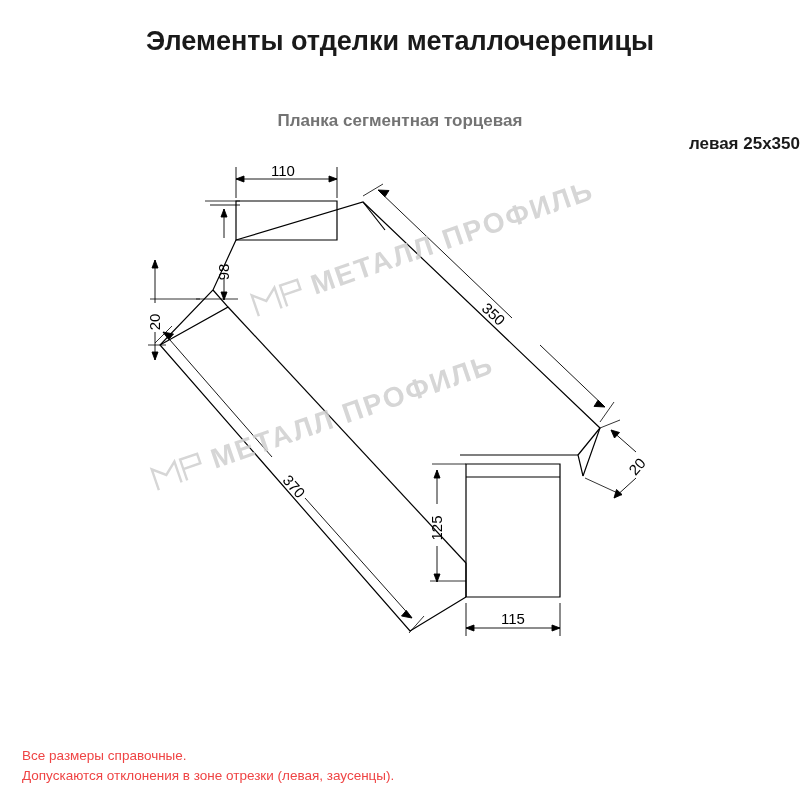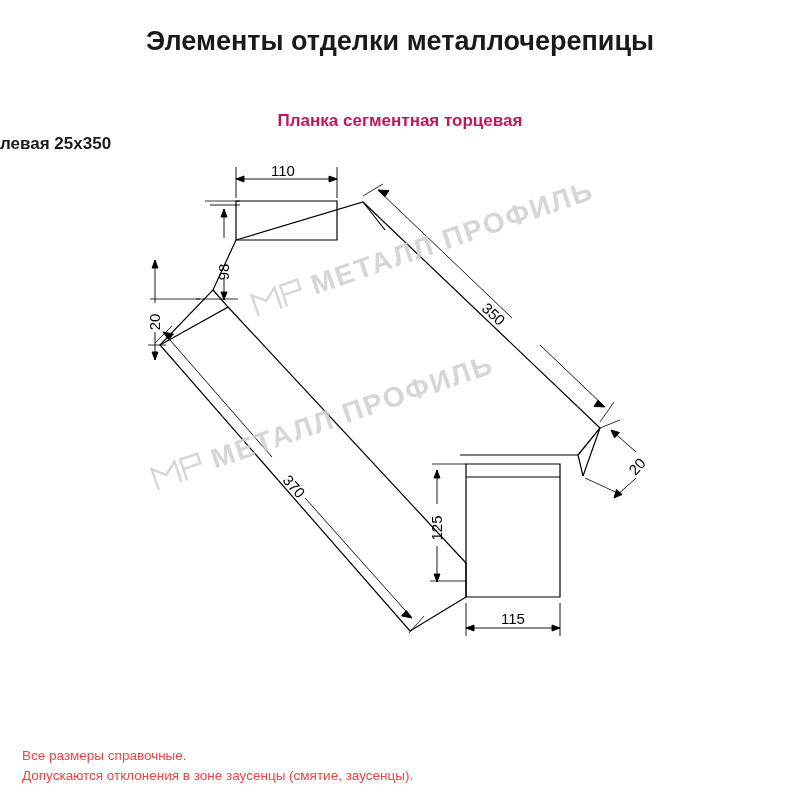--- a/index.html
+++ b/index.html
@@ -31,29 +31,29 @@
     color: #1a1a1a;
   }
   .subtitle {
     position: absolute;
     top: 108px;
     left: 0;
     width: 800px;
     text-align: center;
     font-size: 17px;
     font-weight: bold;
-    color: #be185d;
+    color: #737373;
     line-height: 26px;
   }
   .subtitle-line2 {
     position: absolute;
     top: 134px;
     left: 0;
     width: 800px;
-    text-align: left;
+    text-align: right;
     font-size: 17px;
     font-weight: bold;
     color: #1a1a1a;
   }
   .drawing {
     position: absolute;
     top: 0;
     left: 0;
     width: 800px;
     height: 800px;
@@ -226,16 +226,16 @@
         <g fill="none" stroke="#cfcfcf" stroke-width="2.4">
           <path d="M4 30 L4 8 L16 18 L28 8 L28 30"></path>
           <path d="M34 30 L34 8 L52 8 L52 18 L34 18"></path>
         </g>
       </svg>
     </span><span>МЕТАЛЛ ПРОФИЛЬ</span>
   </div>
 
   <div class="footnotes">
     <span class="footnote-line">Все размеры справочные.</span>
-    <span class="footnote-line">Допускаются отклонения в зоне заусенцы (смятие, заусенцы).</span>
+    <span class="footnote-line">Допускаются отклонения в зоне отрезки (левая, заусенцы).</span>
   </div>
 
 </div>
 
 </body></html>

